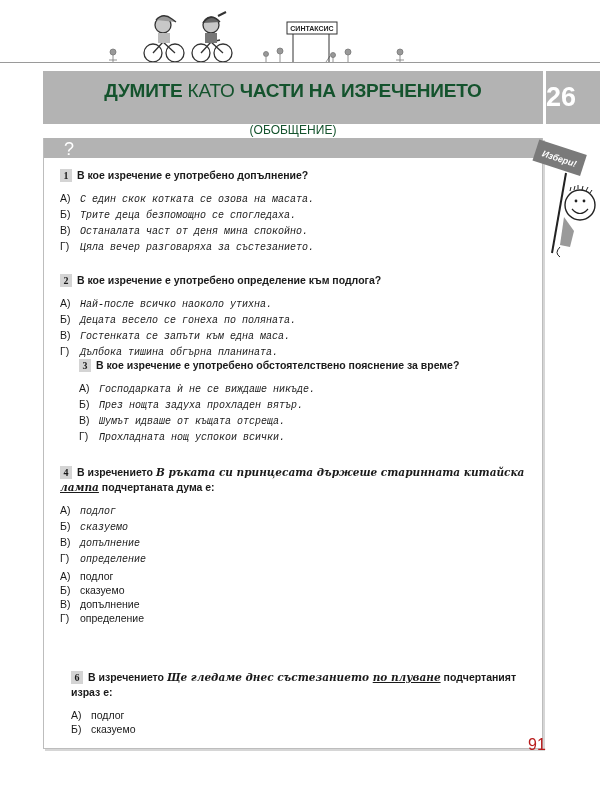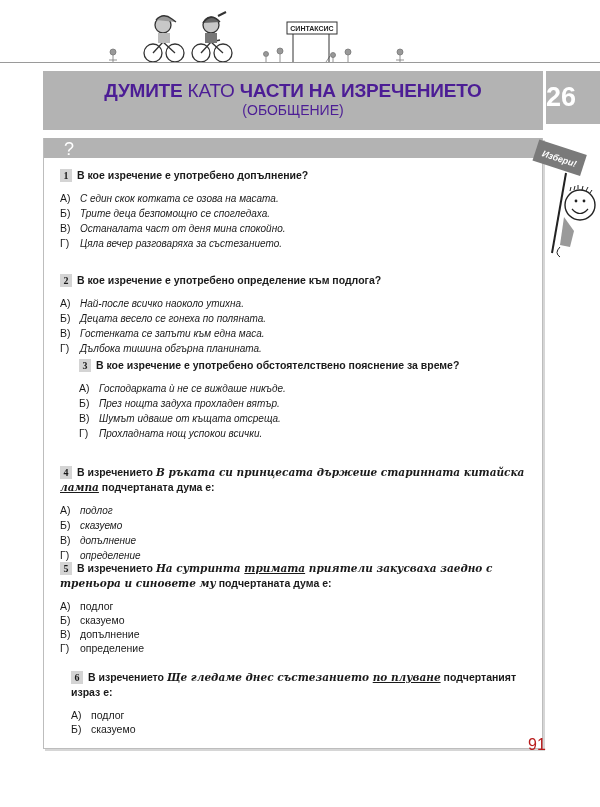--- a/index.html
+++ b/index.html
@@ -1,40 +1,40 @@
 <!DOCTYPE html>
 <html><head>
 <meta charset="utf-8">
 <style>
   html, body { margin:0; padding:0; }
   body { width:600px; height:807px; background:#ffffff; position:relative; overflow:hidden;
          font-family:"Liberation Sans", sans-serif; color:#1a1a1a; }
   .top-line { position:absolute; left:0; right:0; top:62px; height:1px; background:#9a9a9a; }
   .illus { position:absolute; left:0; top:0; width:600px; height:64px; }
-  .title-box { position:absolute; left:43px; top:71px; width:500px; height:59px; background:#b3b3b3;
-               color:#4c1d95; text-align:center; }
+  .title-box { position:absolute; left:43px; top:71px; width:500px; height:53px; background:#b3b3b3;
+               color:#14532d; text-align:center; }
   .title-line1 { font-size:19px; line-height:20px; margin-top:10px; letter-spacing:-0.2px; }
   .title-line1 b { font-weight:700; }
   .title-line1 span.light { font-weight:400; }
-  .title-line2 { font-size:14px; line-height:19px; font-weight:400; }
+  .title-line2 { font-size:12px; line-height:19px; font-weight:400;margin-top:20px; }
   .num-box { position:absolute; left:546px; top:71px; width:54px; height:53px; background:#b3b3b3;
              color:#fff; font-size:27px; font-weight:700; text-align:left; line-height:53px; }
   .q-box { position:absolute; left:43px; top:138px; width:498px; height:610px;
            border:1px solid #bdbdbd; border-top:none; box-shadow: 2px 2px 0 #d6d6d6; }
   .q-head { height:20px; background:#b3b3b3; color:#fff; font-size:18px; line-height:22px; padding-left:20px; }
   .question { position:absolute; left:16px; right:12px; }
   .q-title { font-size:10.5px; font-weight:700; line-height:15px; }
   .q-num { display:inline-block; background:#d4d4d4; font-family:"Liberation Serif", serif;
            font-weight:700; font-size:10px; width:12px; text-align:center; margin-right:5px; line-height:13px; }
   .q-italic { font-family:"DejaVu Serif", serif; font-style:italic; font-weight:700; font-size:10.5px; }
   .u { text-decoration:underline; }
   .opts { margin-top:8px; }
   .opt { font-size:10.5px; line-height:14px; }
   .opt .letter { display:inline-block; width:20px; font-family:"Liberation Sans", sans-serif; }
-  .opt .txt-it { font-family:Liberation Sans, sans-serif; font-style:italic; font-size:10px; }
+  .opt .txt-it { font-family:Liberation Mono, monospace; font-style:italic; font-size:10px; }
   .opt .txt-pl { font-family:"Liberation Sans", sans-serif; font-size:10.5px; }
   .page-num { position:absolute; left:528px; top:736px; font-size:16px; color:#b91c1c; }
   .mascot { position:absolute; left:520px; top:135px; width:80px; height:125px; }
 </style>
 </head>
 <body>
 
 <svg class="illus" viewBox="0 0 600 64">
   <g fill="none" stroke="#333" stroke-width="1.3">
     <circle cx="153" cy="53" r="9"></circle>
@@ -121,21 +121,20 @@
     <div class="q-title"><span class="q-num">4</span><span>В изречението </span><span class="q-italic">В ръката си принцесата държеше старинната китайска </span><span class="q-italic u">лампа</span><span> подчертаната дума е:</span></div>
     <div class="opts">
       <div class="opt"><span class="letter">А)</span><span class="txt-it">подлог</span></div>
       <div class="opt"><span class="letter">Б)</span><span class="txt-it">сказуемо</span></div>
       <div class="opt"><span class="letter">В)</span><span class="txt-it">допълнение</span></div>
       <div class="opt"><span class="letter">Г)</span><span class="txt-it">определение</span></div>
     </div>
   </div>
 
   <div class="question" style="top:423px;">
-    <div class="q-title"><span class="q-num">5</span><span>В изречението </span><span class="q-italic">На сутринта </span><span class="q-italic u">тримата</span><span class="q-italic"> приятели закусваха заедно с треньора и синовете му</span><span> подчертаната дума е:</span></div>
     <div class="opts">
       <div class="opt"><span class="letter">А)</span><span class="txt-pl">подлог</span></div>
       <div class="opt"><span class="letter">Б)</span><span class="txt-pl">сказуемо</span></div>
       <div class="opt"><span class="letter">В)</span><span class="txt-pl">допълнение</span></div>
       <div class="opt"><span class="letter">Г)</span><span class="txt-pl">определение</span></div>
     </div>
   </div>
 
   <div class="question" style="top:532px;margin-left:11px;">
     <div class="q-title"><span class="q-num">6</span><span>В изречението </span><span class="q-italic">Ще гледаме днес състезанието </span><span class="q-italic u">по плуване</span><span> подчертаният израз е:</span></div>

